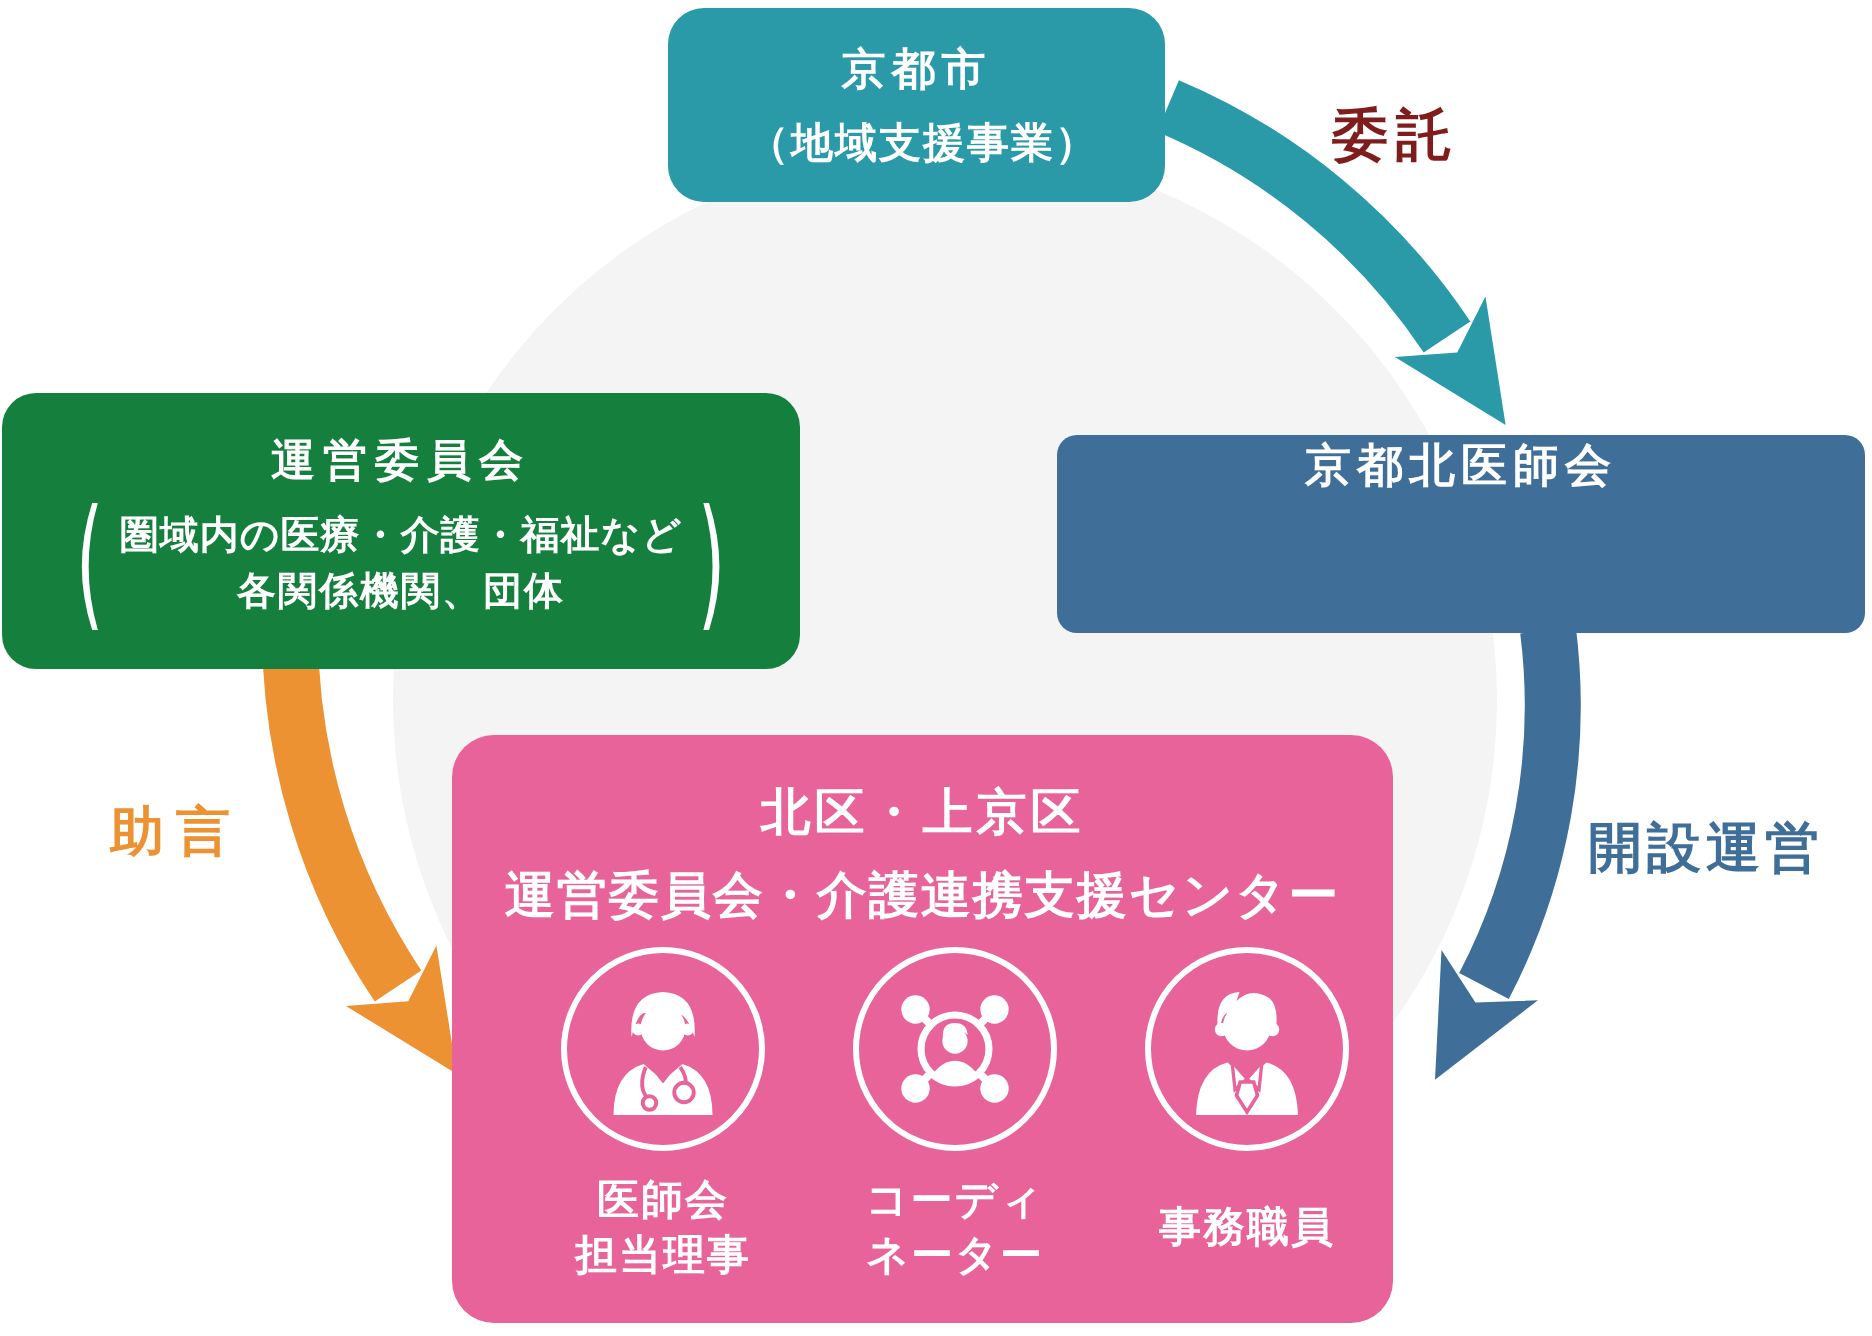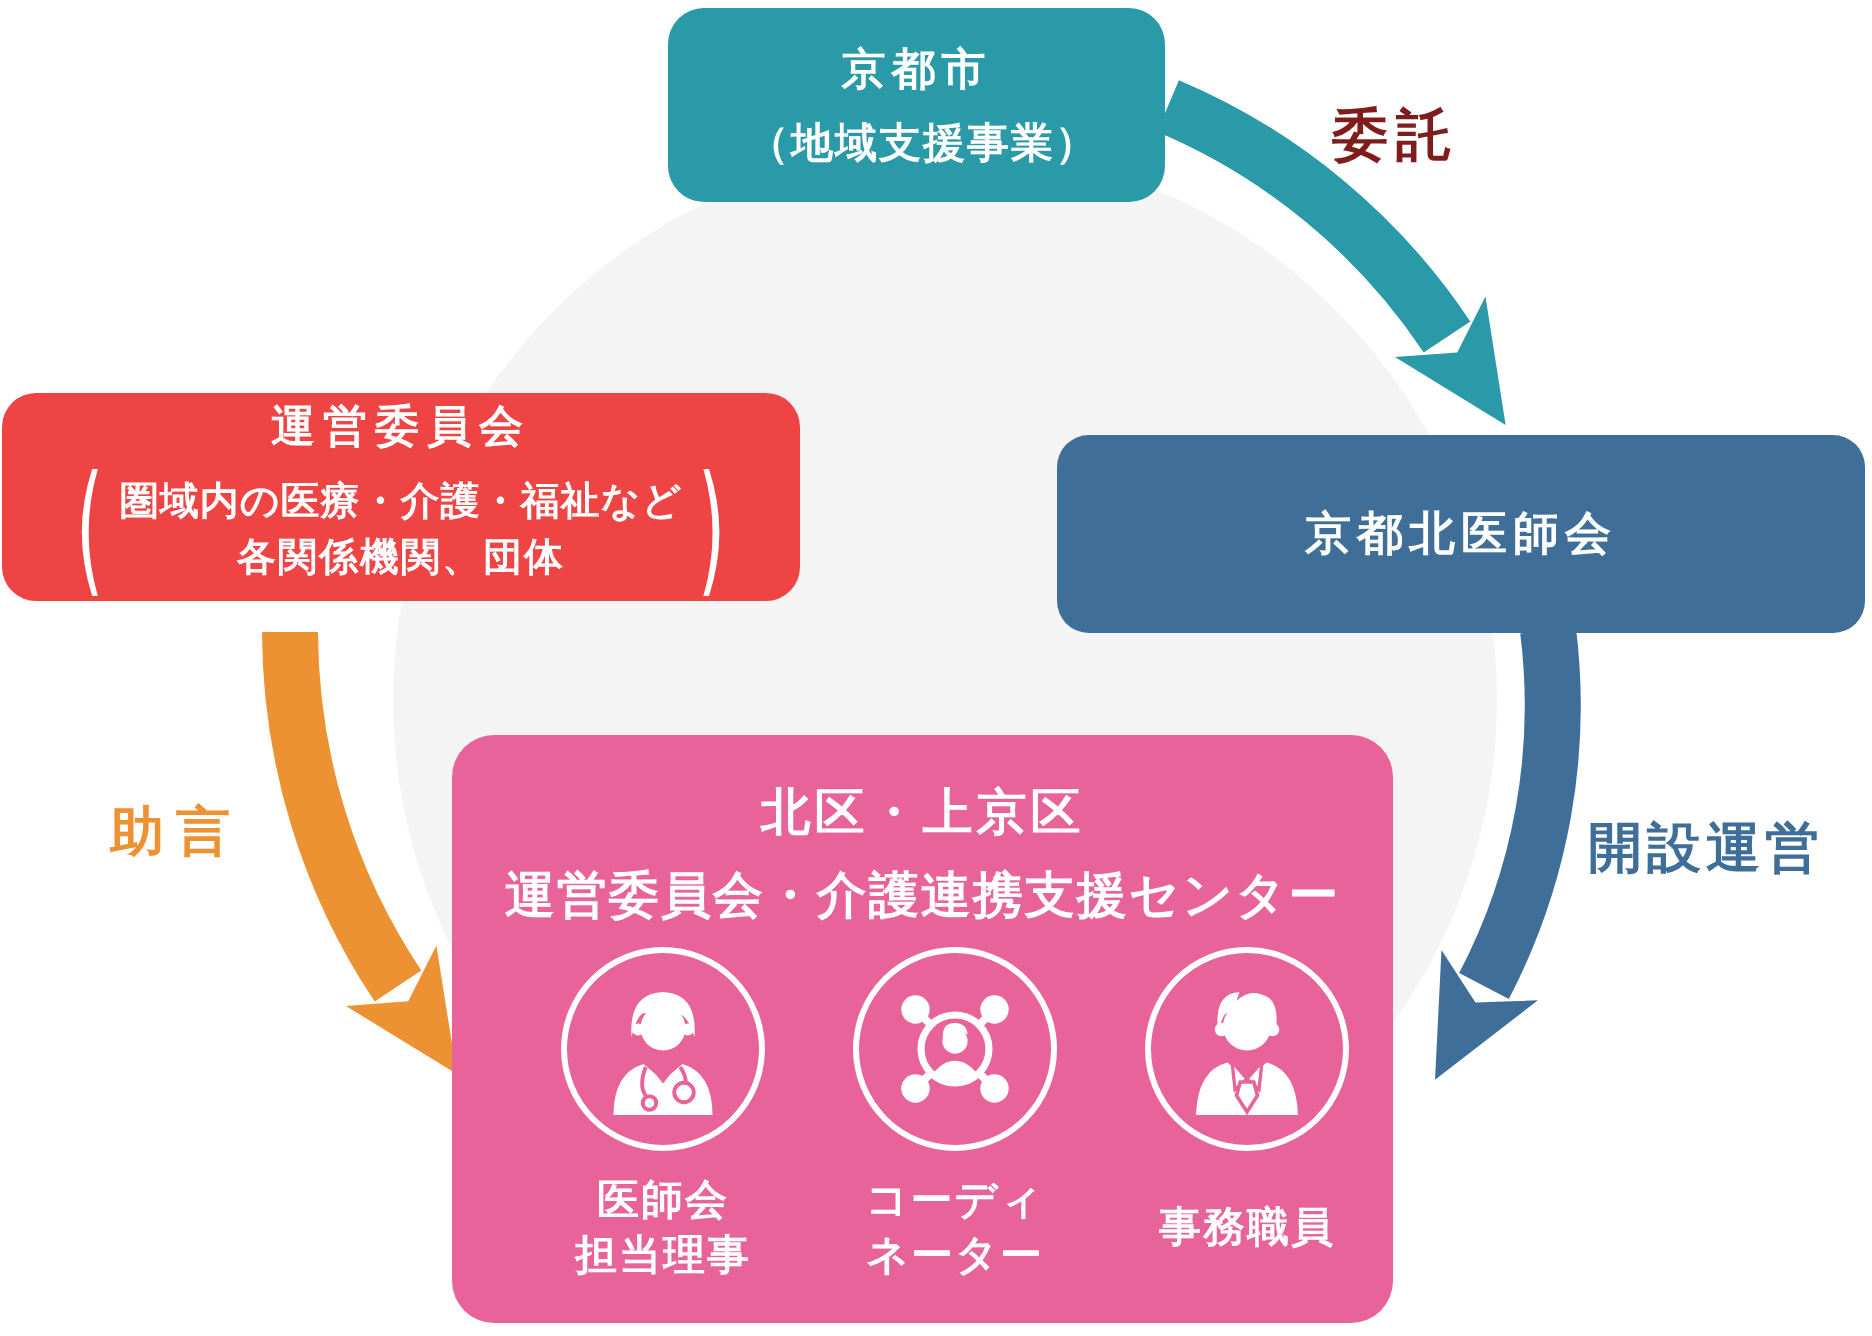--- a/index.html
+++ b/index.html
@@ -6,25 +6,25 @@
   .canvas{
     position:relative;width:1872px;height:1336px;background:#ffffff;overflow:hidden;
     font-family:"DejaVu Sans","Liberation Sans",sans-serif;font-weight:bold;
   }
   .underlay{position:absolute;left:0;top:0;}
   .box{position:absolute;color:#ffffff;text-align:center;box-sizing:border-box;}
   .box-teal{left:668px;top:8px;width:497px;height:194px;background:#2B9AA8;border-radius:36px;
     display:flex;flex-direction:column;justify-content:center;gap:16px;}
   .box-teal .l1{font-size:44px;letter-spacing:6px;}
   .box-teal .l2{font-size:42px;letter-spacing:2px;padding-left:13px;}
-  .box-blue{left:1057px;top:435px;width:808px;height:198px;background:#3F6F98;border-radius:32px;
-    display:flex;flex-direction:column;justify-content:center;gap:14px;}
+  .box-blue{left:1057px;top:435px;width:808px;height:198px;background:#3F6F98;border-radius:20px;
+    display:flex;flex-direction:row;justify-content:center;gap:14px;}
   .box-blue .l1{font-size:46px;letter-spacing:6px;}
   .box-blue .l2{font-size:43px;letter-spacing:1px;}
-  .box-orange{left:2px;top:393px;width:798px;height:208px;background:#ef4444;border-radius:34px;
+  .box-orange{left:2px;top:393px;width:798px;height:276px;background:#15803d;border-radius:34px;
     display:flex;flex-direction:column;justify-content:center;}
   .box-orange .title{font-size:44px;letter-spacing:8px;margin-bottom:6px;}
   .paren-row{display:flex;align-items:center;justify-content:center;}
   .paren{font-size:142px;font-weight:400;line-height:0.95;transform:scaleX(0.5);color:#ffffff;}
   .paren-lines{margin:0 2px;}
   .paren-lines .d1{font-size:39px;letter-spacing:1px;line-height:1.45;}
   .paren-lines .d2{font-size:39px;letter-spacing:2px;line-height:1.45;}
   .box-pink{left:452px;top:735px;width:941px;height:588px;background:#E7639A;border-radius:42px;}
   .pink-title{position:absolute;left:0;right:0;top:44px;text-align:center;}
   .pink-title .l1{font-size:50px;letter-spacing:4px;margin-bottom:16px;}

